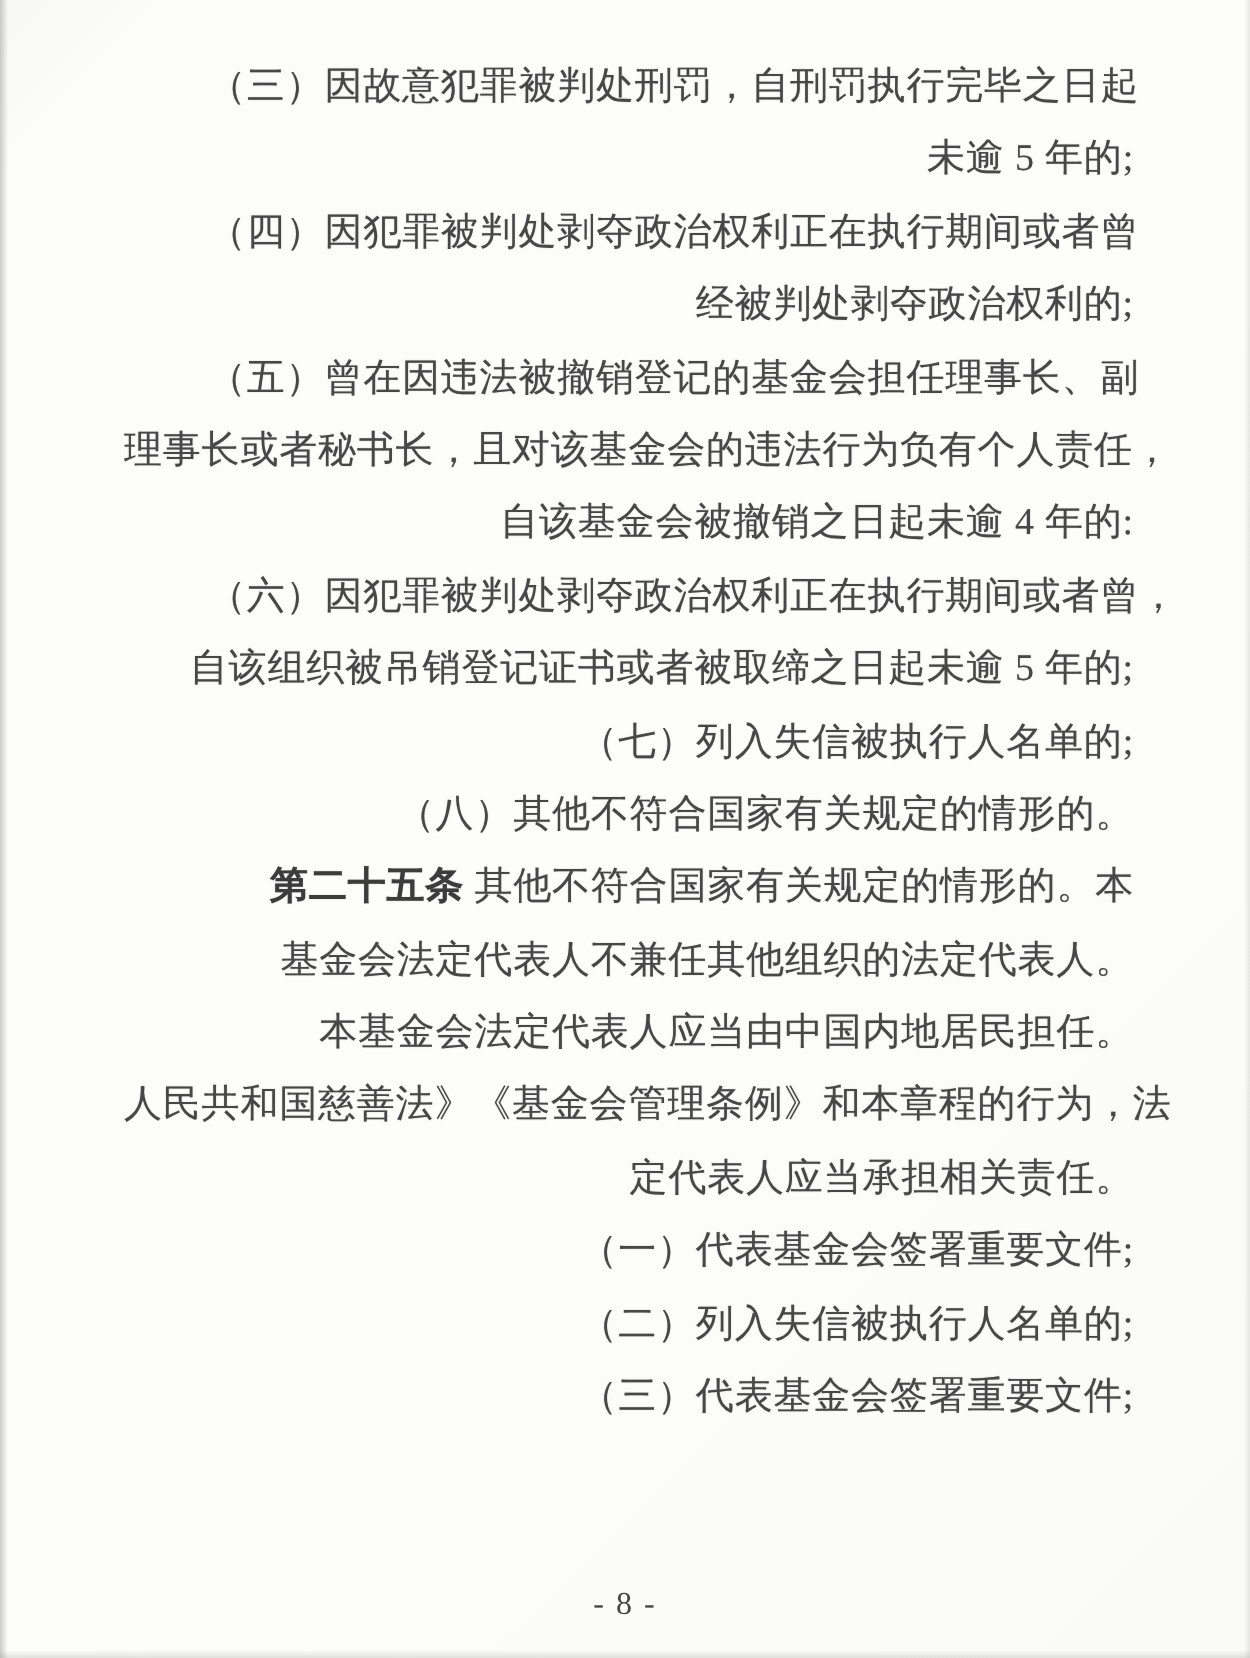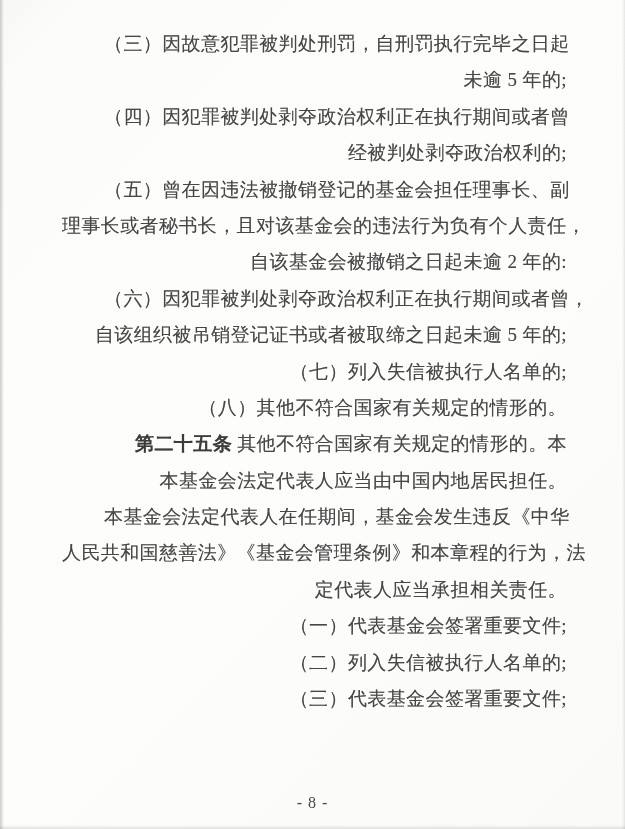--- a/index.html
+++ b/index.html
@@ -60,28 +60,28 @@
   <div class="edge-right"></div>
   <div class="edge-bottom"></div>
 
   <div class="content">
       <div class="line indent"><span>（三）因故意犯罪被判处刑罚，自刑罚执行完毕之日起</span></div>
       <div class="line"><span>未逾 5 年的;</span></div>
       <div class="line indent"><span>（四）因犯罪被判处剥夺政治权利正在执行期间或者曾</span></div>
       <div class="line"><span>经被判处剥夺政治权利的;</span></div>
       <div class="line indent"><span>（五）曾在因违法被撤销登记的基金会担任理事长、副</span></div>
       <div class="line"><span>理事长或者秘书长，且对该基金会的违法行为负有个人责任，</span></div>
-      <div class="line"><span>自该基金会被撤销之日起未逾 2 年的:</span></div>
+      <div class="line"><span>自该基金会被撤销之日起未逾 4 年的:</span></div>
       <div class="line indent"><span>（六）因犯罪被判处剥夺政治权利正在执行期间或者曾，</span></div>
       <div class="line"><span>自该组织被吊销登记证书或者被取缔之日起未逾 5 年的;</span></div>
       <div class="line indent"><span>（七）列入失信被执行人名单的;</span></div>
       <div class="line indent"><span>（八）其他不符合国家有关规定的情形的。</span></div>
       <div class="line indent"><span class="bold">第二十五条</span><span> 其他不符合国家有关规定的情形的。本</span></div>
+      <div class="line"><span>基金会法定代表人不兼任其他组织的法定代表人。</span></div>
       <div class="line indent"><span>本基金会法定代表人应当由中国内地居民担任。</span></div>
-      <div class="line indent"><span>本基金会法定代表人在任期间，基金会发生违反《中华</span></div>
       <div class="line"><span>人民共和国慈善法》《基金会管理条例》和本章程的行为，法</span></div>
       <div class="line"><span>定代表人应当承担相关责任。</span></div>
       <div class="line indent"><span>（一）代表基金会签署重要文件;</span></div>
       <div class="line indent"><span>（二）列入失信被执行人名单的;</span></div>
       <div class="line indent"><span>（三）代表基金会签署重要文件;</span></div>
     </div>
 
   <div class="page-number">- 8 -</div>
 </div>
 

